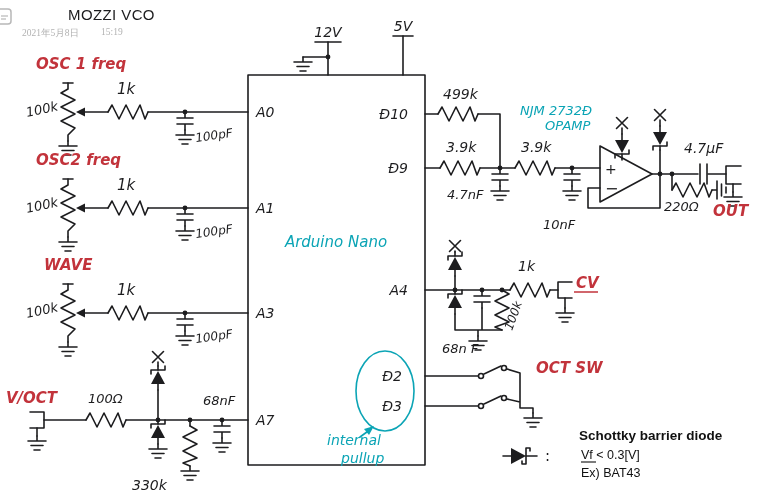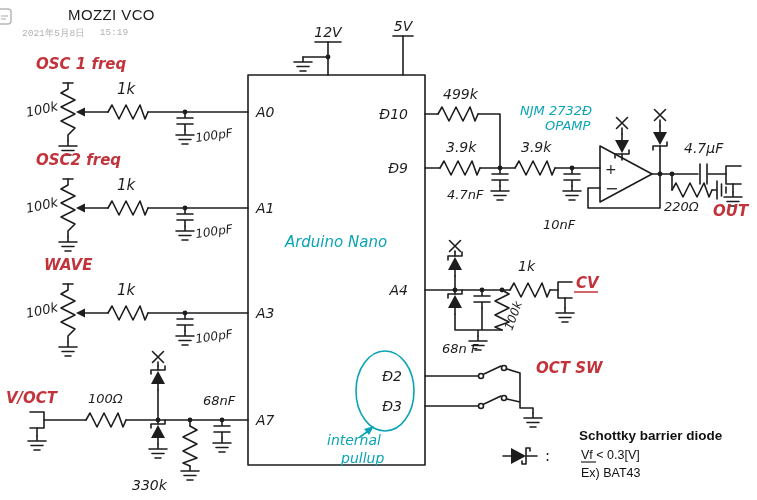--- a/index.html
+++ b/index.html
@@ -1,21 +1,21 @@
 <!DOCTYPE html>
 <html lang="ja"><head>
 <meta charset="utf-8">
 <style>
   html,body{margin:0;padding:0;background:#ffffff;}
   .canvas{position:relative;width:757px;height:500px;background:#ffffff;overflow:hidden;
           font-family:"DejaVu Sans",sans-serif;}
   .hdr-title{position:absolute;left:28px;top:6px;font-family:"Liberation Sans",sans-serif;
              font-size:15px;font-weight:500;color:#1c1c1e;letter-spacing:.4px;margin-left:40px;}
-  .hdr-meta{position:absolute;left:22px;top:27px;font-family:Liberation Mono, monospace;
-            font-size:9.5px;color:#b2b2b2;display:flex;gap:15px;}
+  .hdr-meta{position:absolute;left:22px;top:27px;font-family:Liberation Serif, serif;
+            font-size:9.5px;color:#b2b2b2;display:flex;gap:22px;}
   .tool-ico{position:absolute;left:-5px;top:8px;}
   svg.sheet{position:absolute;left:0;top:0;}
 
   
   .w{stroke:#1d1d1f;stroke-width:1.6;fill:none;stroke-linecap:round;stroke-linejoin:round;}
   .wc{stroke:#0ba4b5;stroke-width:1.6;fill:none;stroke-linecap:round;stroke-linejoin:round;}
   .dot{fill:#1d1d1f;stroke:none;}
   .fillk{fill:#1d1d1f;stroke:none;}
   .fillc{fill:#0ba4b5;stroke:none;}
 

